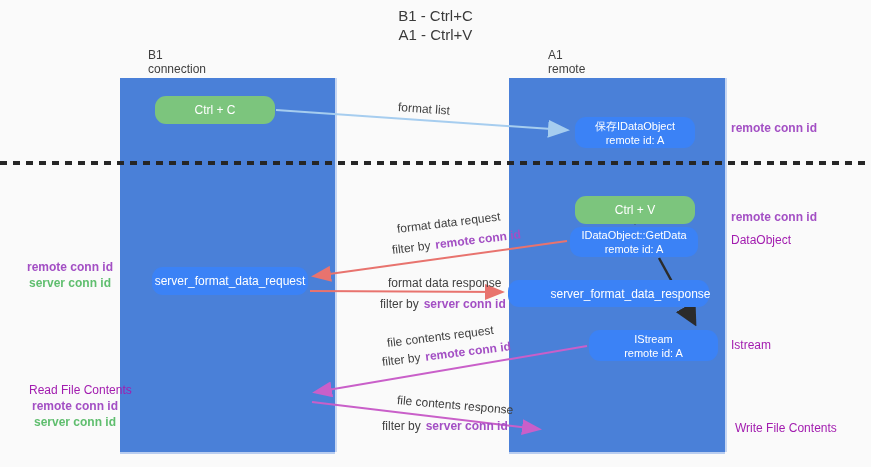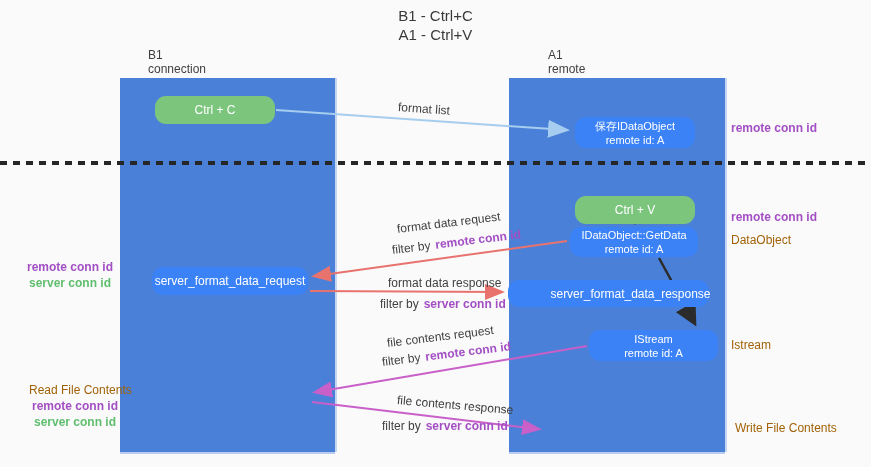--- a/index.html
+++ b/index.html
@@ -31,21 +31,21 @@
   .n-ctrlc{left:155px;top:96px;width:120px;height:28px;}
   .n-save{left:575px;top:117px;width:120px;height:31px;}
   .n-ctrlv{left:575px;top:170px;width:120px;height:28px;margin-top:26px;}
   .n-getdata{left:570px;top:227px;width:128px;height:30px;}
   .n-fmtreq{left:152px;top:267px;width:156px;height:28px;font-size:12px;}
   .n-fmtresp{left:508px;top:280px;width:157px;height:27px;font-size:12px;padding-left:44px;}
   .n-istream{left:589px;top:330px;width:129px;height:31px;}
   .n-filereq{left:150px;top:383px;width:160px;height:28px;font-size:12px;}
   .n-fileresp{left:545px;top:417px;width:160px;height:28px;font-size:12px;}
 
-  .ann{z-index:4;font-size:12px;color:#a16207;white-space:nowrap;}
+  .ann{z-index:4;font-size:12px;color:#a21caf;white-space:nowrap;}
   .ann.purple{color:#a34fc4;font-weight:bold;}
   .ann.greent{color:#5fbe6e;font-weight:bold;}
 
   .flow-label{z-index:4;font-size:12px;color:#3f3f3f;white-space:nowrap;transform-origin:left center;}
   .filter-key{font-weight:bold;color:#a34fc4;margin-left:5px;}
 </style>
 </head>
 <body>
 
 <div id="canvas">

